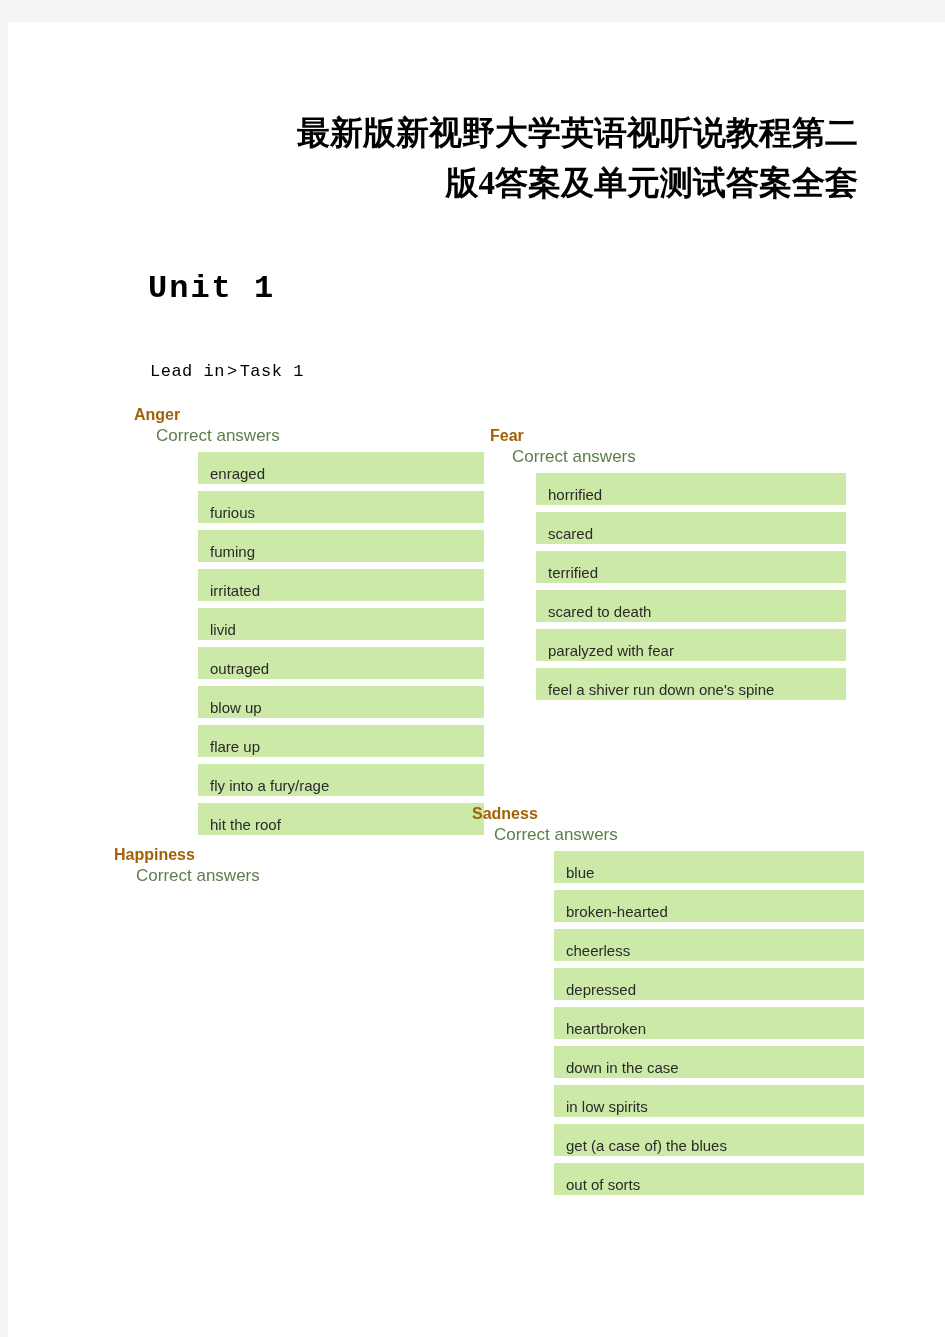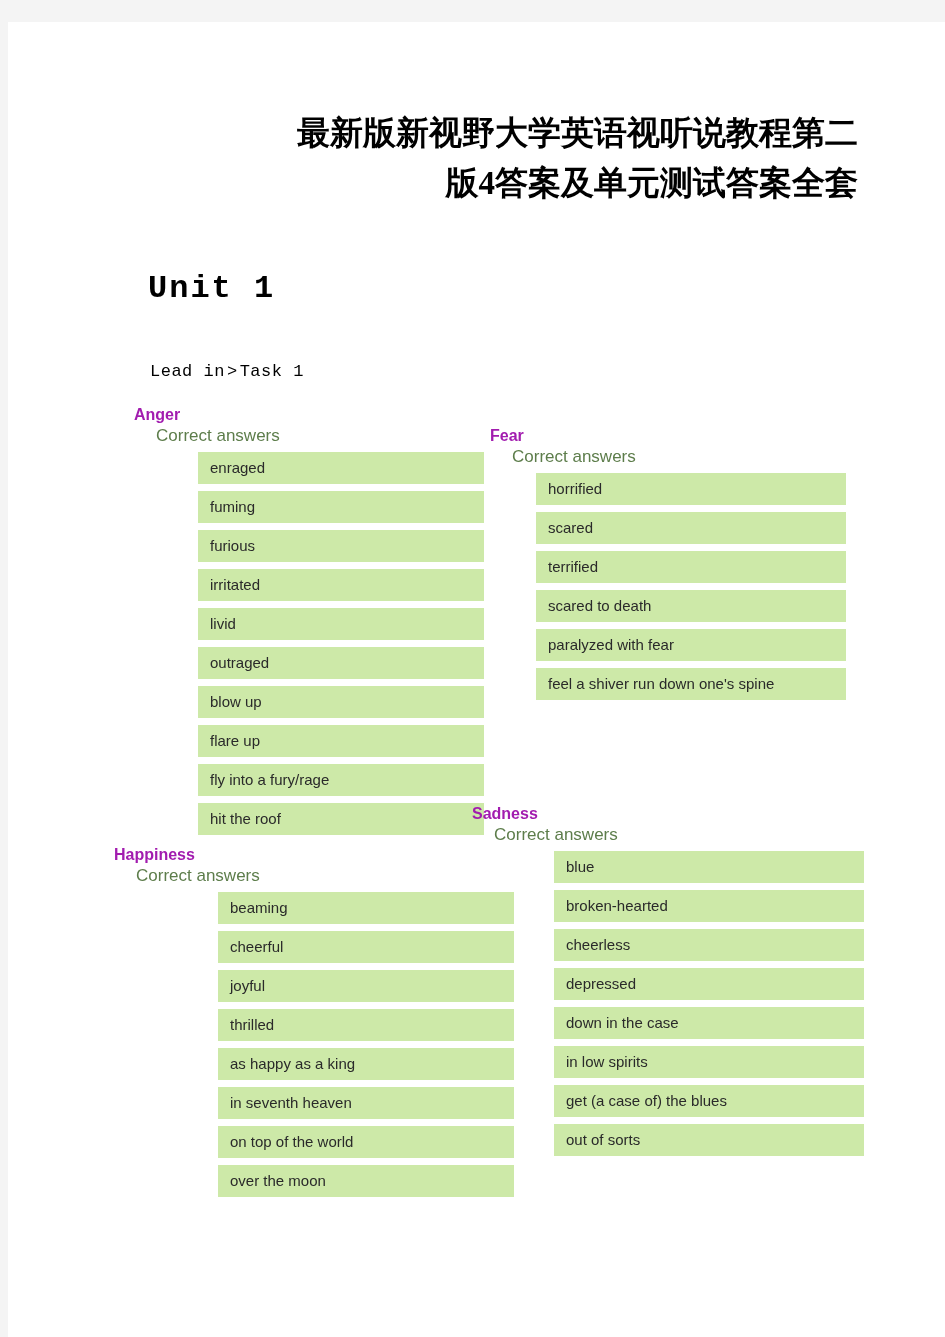--- a/index.html
+++ b/index.html
@@ -68,21 +68,21 @@
 
   
   .group {
     position: absolute;
   }
 
   .group-title {
     font-family: "Liberation Sans", sans-serif;
     font-size: 16px;
     font-weight: bold;
-    color: #a21caf;
+    color: #a16207;
     line-height: 18px;
     margin: 0 0 2px 0;
   }
 
   .group-subtitle {
     font-family: Liberation Sans, sans-serif;
     font-size: 17px;
     font-weight: normal;
     color: #5d7d4b;
     line-height: 20px;
@@ -96,21 +96,21 @@
   }
 
   .answer-item {
     background: #cde9a8;
     color: #2a2a2a;
     font-family: "Liberation Sans", sans-serif;
     font-size: 15px;
     line-height: 32px;
     height: 32px;
     margin: 0 0 7px 0;
-    padding: 0 0 0 12px;
+    padding: 6px 0 0 12px;
     box-sizing: border-box;
     white-space: nowrap;
     overflow: hidden;
   }
 
   
   #group-anger     { left: 126px; top: 384px;  }
   #group-anger .answer-list,
   #group-anger .answer-item { width: 286px; margin-left: 32px; }
 
@@ -140,45 +140,35 @@
 
   <div class="breadcrumb">
     <span>Lead in</span><span class="sep">&gt;</span><span>Task 1</span>
   </div>
 
   <section class="group" id="group-anger">
     <div class="group-title">Anger</div>
     <div class="group-subtitle">Correct answers</div>
     <ul class="answer-list">
       <li class="answer-item">enraged</li>
+      <li class="answer-item">furious</li>
       <li class="answer-item">fuming</li>
-      <li class="answer-item">furious</li>
       <li class="answer-item">irritated</li>
       <li class="answer-item">livid</li>
       <li class="answer-item">outraged</li>
       <li class="answer-item">blow up</li>
       <li class="answer-item">flare up</li>
       <li class="answer-item">fly into a fury/rage</li>
       <li class="answer-item">hit the roof</li>
     </ul>
   </section>
 
   <section class="group" id="group-happiness">
     <div class="group-title">Happiness</div>
     <div class="group-subtitle">Correct answers</div>
-    <ul class="answer-list">
-      <li class="answer-item">beaming</li>
-      <li class="answer-item">cheerful</li>
-      <li class="answer-item">joyful</li>
-      <li class="answer-item">thrilled</li>
-      <li class="answer-item">as happy as a king</li>
-      <li class="answer-item">in seventh heaven</li>
-      <li class="answer-item">on top of the world</li>
-      <li class="answer-item">over the moon</li>
-    </ul>
   </section>
 
   <section class="group" id="group-fear">
     <div class="group-title">Fear</div>
     <div class="group-subtitle">Correct answers</div>
     <ul class="answer-list">
       <li class="answer-item">horrified</li>
       <li class="answer-item">scared</li>
       <li class="answer-item">terrified</li>
       <li class="answer-item">scared to death</li>
@@ -188,20 +178,21 @@
   </section>
 
   <section class="group" id="group-sadness">
     <div class="group-title">Sadness</div>
     <div class="group-subtitle">Correct answers</div>
     <ul class="answer-list">
       <li class="answer-item">blue</li>
       <li class="answer-item">broken-hearted</li>
       <li class="answer-item">cheerless</li>
       <li class="answer-item">depressed</li>
+      <li class="answer-item">heartbroken</li>
       <li class="answer-item">down in the case</li>
       <li class="answer-item">in low spirits</li>
       <li class="answer-item">get (a case of) the blues</li>
       <li class="answer-item">out of sorts</li>
     </ul>
   </section>
 
 </div>
 
 </body></html>

